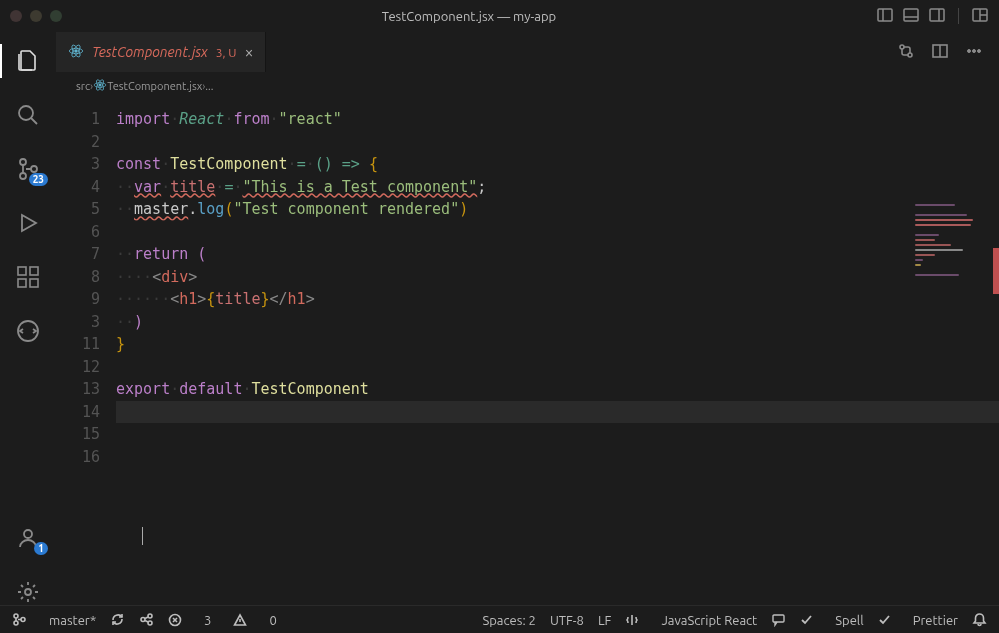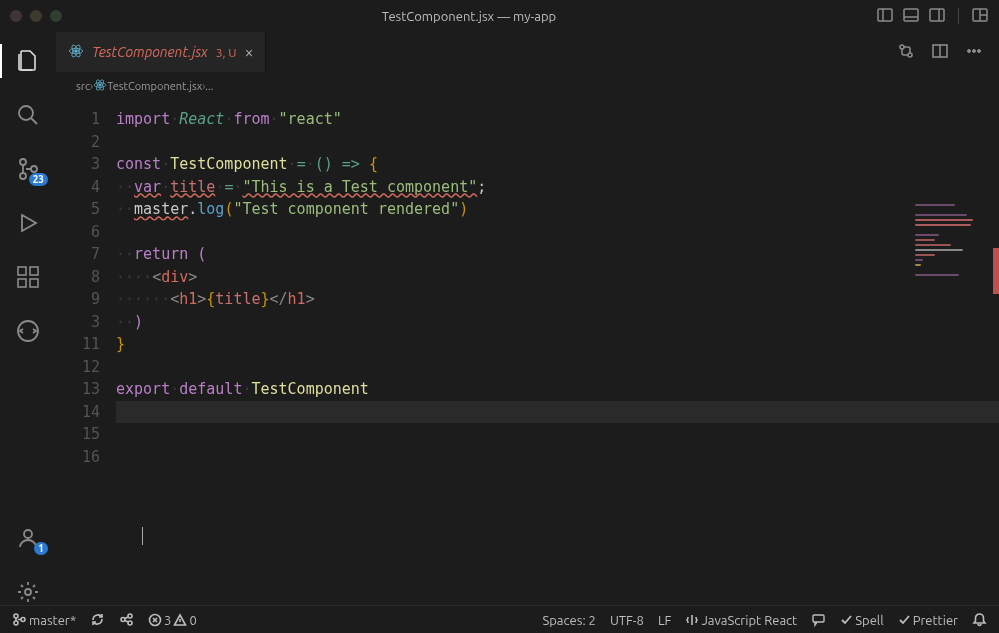--- a/index.html
+++ b/index.html
@@ -127,21 +127,21 @@
   position:absolute; right:0; top:148px; width:6px; height:46px; background:#c05050;
 }
 
 
 .statusbar {
   position:absolute; left:0; right:0; bottom:0; height:28px;
   background:#1c1c1c; border-top:1px solid #2a2a2a;
   display:flex; align-items:center; font-size:13px; color:#bdbdbd;
   padding: 0 12px; gap:14px;
 }
-.statusbar .sb-item { display:flex; align-items:center; gap:2px; cursor:pointer; }
+.statusbar .sb-item { display:flex; align-items:center; gap:22px; cursor:pointer; }
 .statusbar .sb-flex { flex:1; }
 .statusbar svg { stroke:#bdbdbd; }
 
 .react-icon { width:16px; height:16px; }
 </style>
 </head>
 <body>
 
 <div class="titlebar">
   <div class="traffic-lights">

